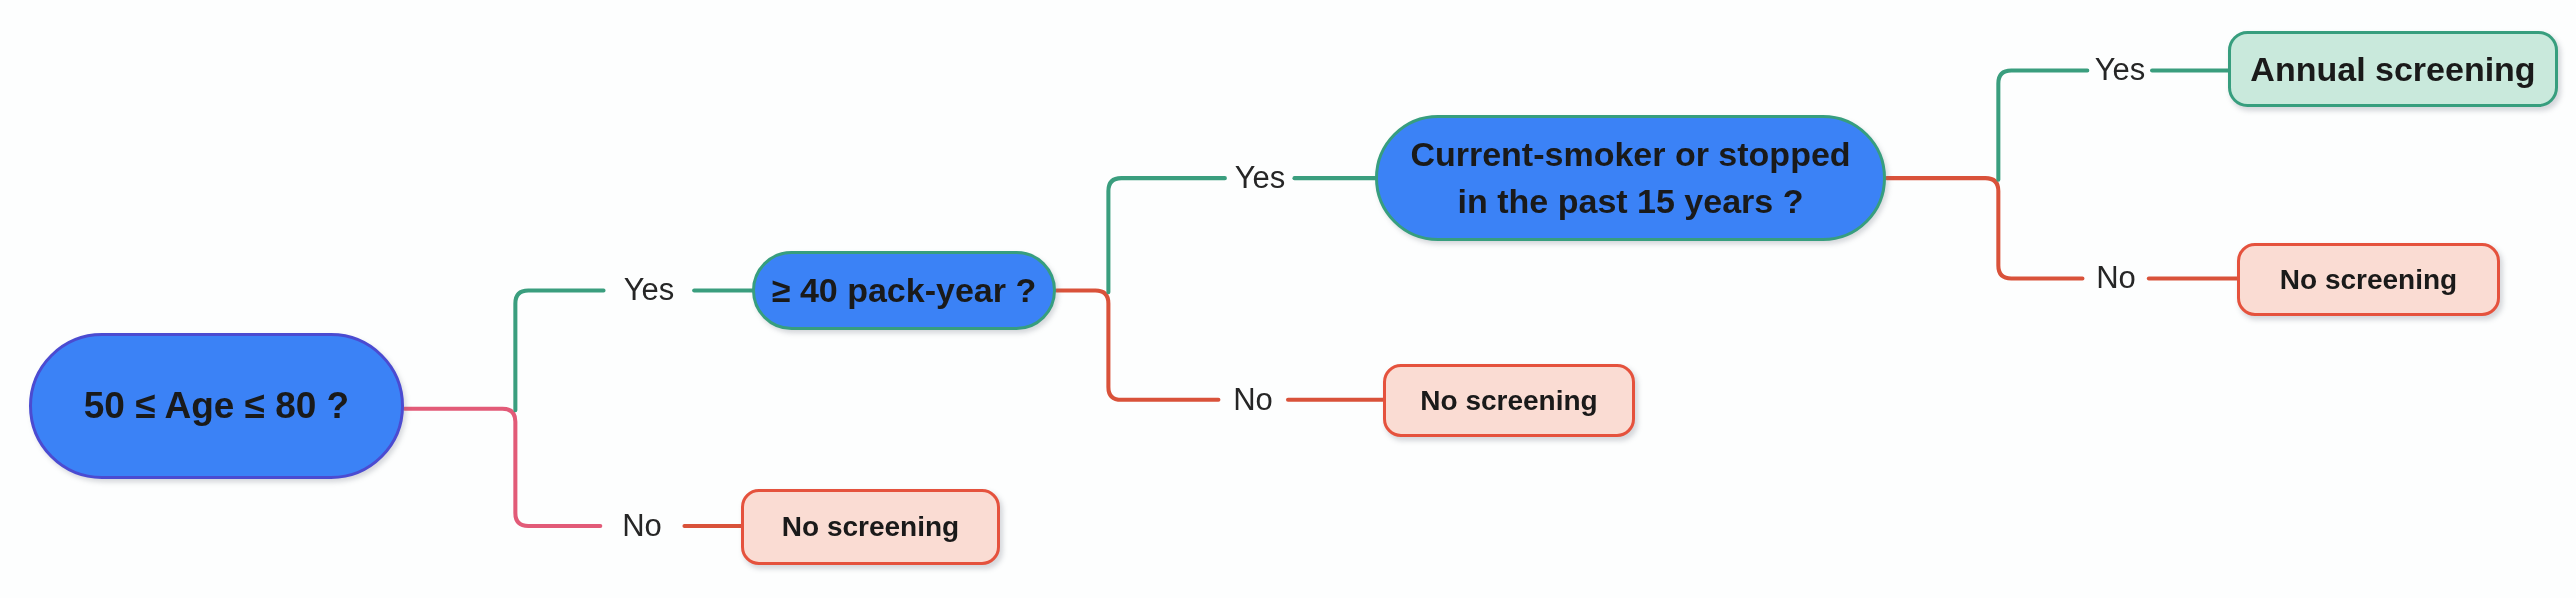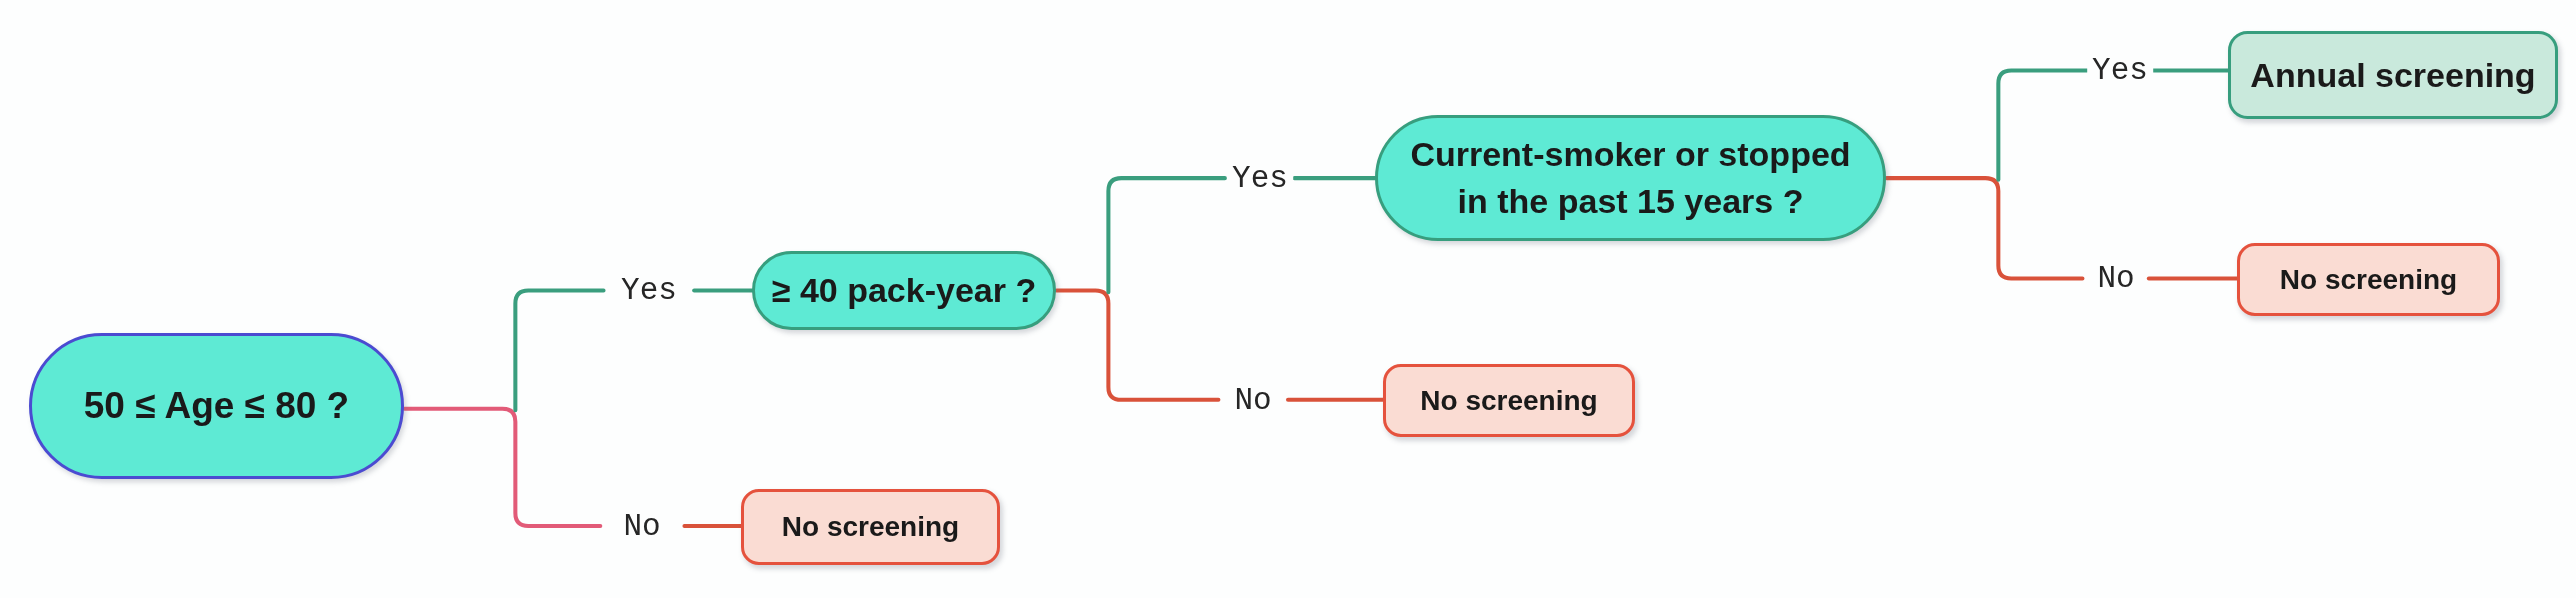--- a/index.html
+++ b/index.html
@@ -28,21 +28,21 @@
   .canvas { position: relative; width: 2576px; height: 599px; }
   .edges { position: absolute; left: 0; top: 0; width: 2576px; height: 599px; }
   .edges path { fill: none; stroke-width: 5; stroke-linecap: round; stroke-linejoin: round; }
 
   .node {
     position: absolute;
     display: flex; flex-direction: column;
     align-items: center; justify-content: center;
     text-align: center;
     font-weight: 700;
-    background: #5eead4;
+    background: #3b82f6;
     box-shadow: 2.4px 3.2px 4.9px rgba(110,116,130,0.28);
     white-space: nowrap;
   }
   .node-root {
     left: 29px; top: 333px; width: 375px; height: 146px;
     border: 3.2px solid var(--root-border);
     border-radius: 74px;
     font-size: 37px;
   }
   .node-packyear {
@@ -52,21 +52,21 @@
     font-size: 34px;
   }
   .node-smoker {
     left: 1375px; top: 115px; width: 511px; height: 126px;
     border: 3.2px solid var(--question-border);
     border-radius: 63px;
     font-size: 34px;
     line-height: 1.38;
   }
   .node-annual {
-    left: 2228px; top: 31px; width: 330px; height: 88px;
+    left: 2228px; top: 31px; width: 330px; height: 76px;
     border: 3.2px solid var(--annual-border);
     border-radius: 19.4px;
     background: var(--annual-fill);
     font-size: 34px;
   }
   .node-reject {
     border: 3.2px solid var(--reject-border);
     border-radius: 18px;
     background: var(--reject-fill);
     font-size: 28px;
@@ -77,21 +77,20 @@
 
   .branch-label {
     position: absolute;
     transform: translate(-50%, -50%);
     font-size: 31px;
     font-weight: 400;
     color: var(--label-text);
     background: var(--background);
     padding: 0 4.9px;
     white-space: nowrap;
-    font-family: Liberation Mono, monospace;
   }
 </style>
 </head>
 <body>
 
 <div class="canvas">
 
   <svg class="edges" viewBox="0 0 3184 740">
     <path d="M500 505 H621 Q637 505 637 521 V634 Q637 650 653 650 H742" stroke="#e25b78"></path>
     <path d="M637 507 V375 Q637 359 653 359 H746" stroke="#3a9e7e"></path>

